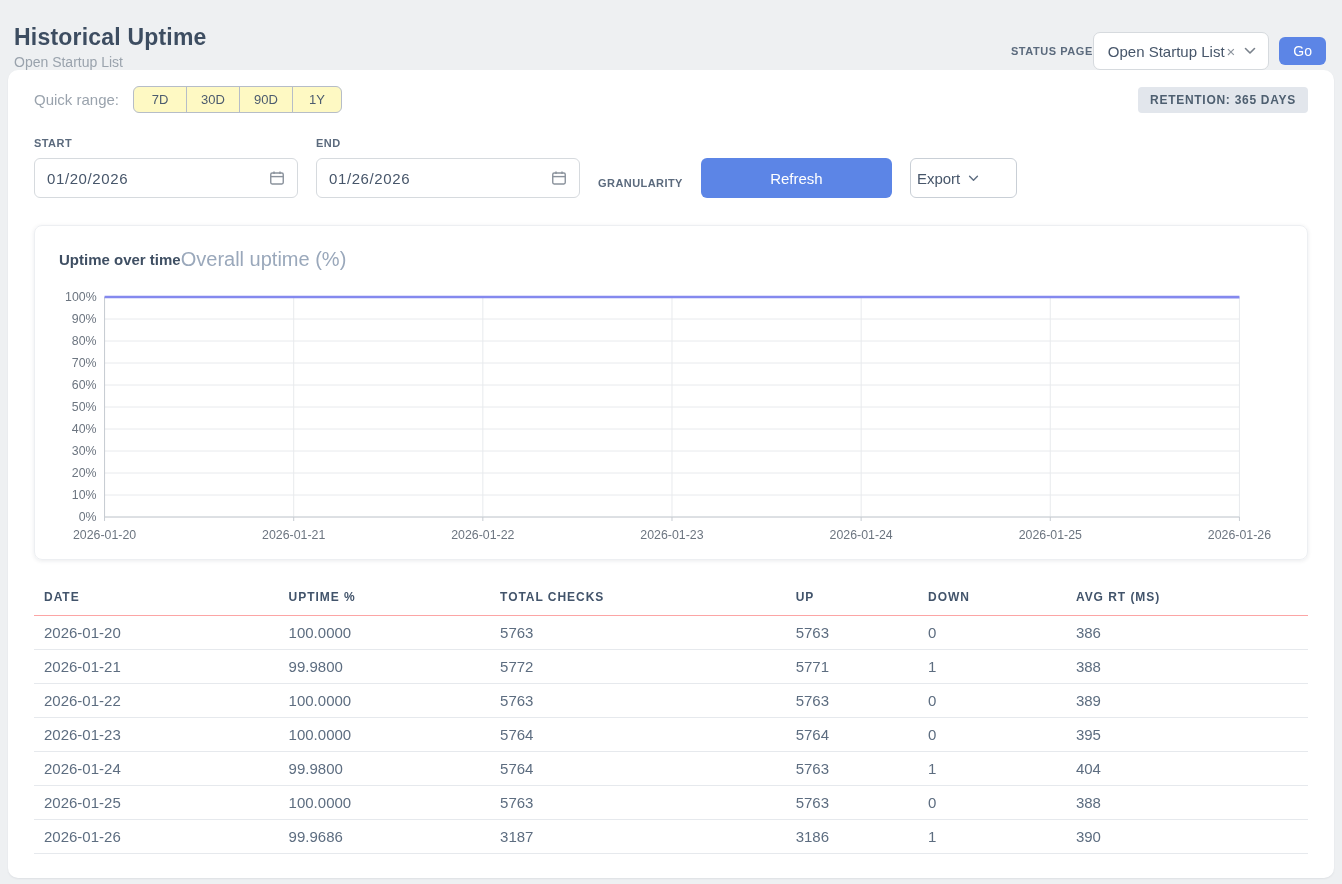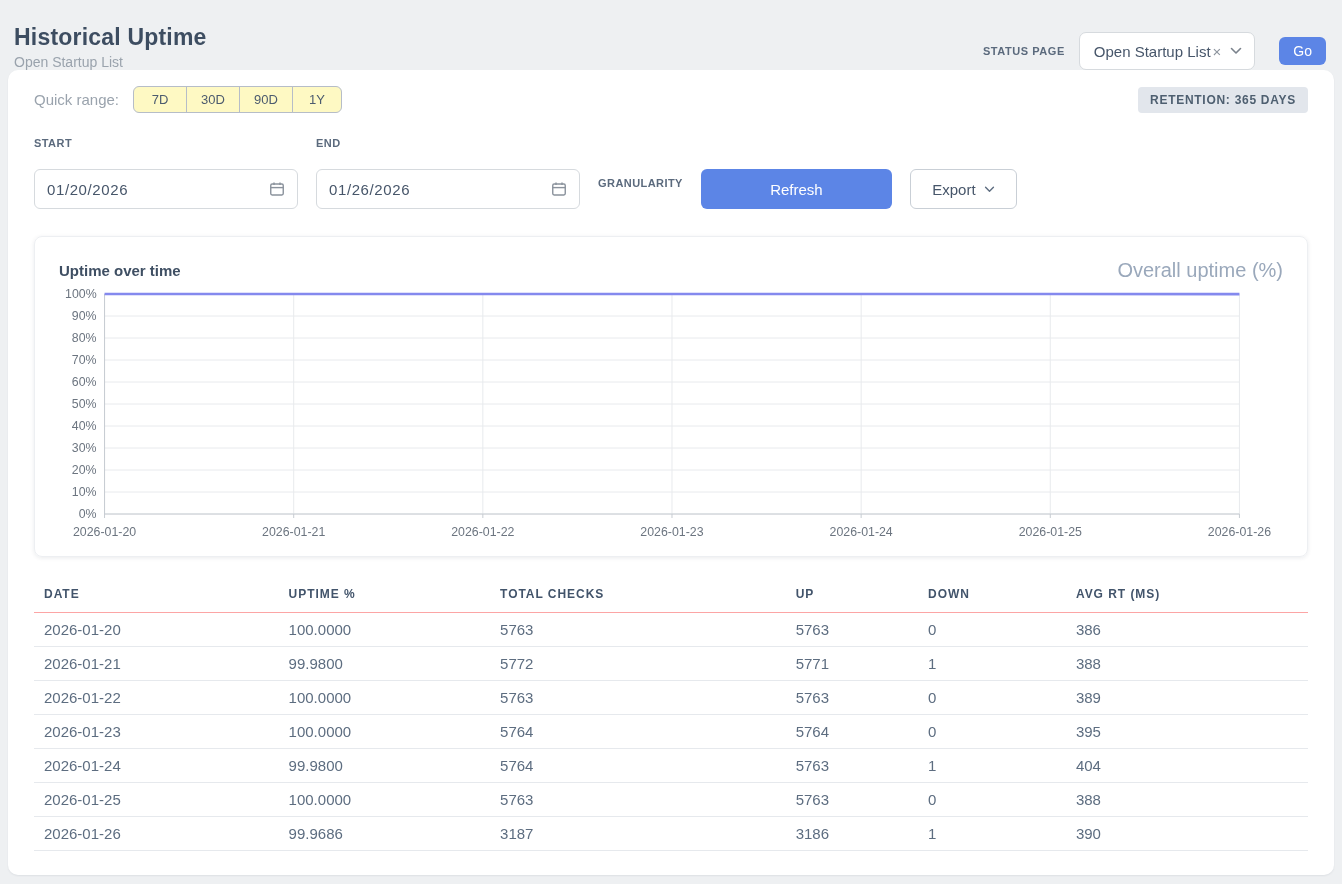--- a/index.html
+++ b/index.html
@@ -7,45 +7,45 @@
   body {
     width:1342px; height:884px;
     background:#eef0f2;
     font-family:"Liberation Sans", sans-serif;
     color:#47566a;
   }
   
   .header { display:flex; justify-content:space-between; align-items:flex-end; padding:24px 16px 0 14px; height:70px; }
   .page-title { font-size:23px; font-weight:700; color:#3d4d61; margin:0; letter-spacing:.2px; }
   .page-subtitle { font-size:14px; color:#9aa3ad; margin-top:3px; }
-  .header-right { display:flex; align-items:center; gap:14px; margin-top:8px; }
+  .header-right { display:flex; align-items:center; margin-top:8px; }
   .status-label { font-size:11px; font-weight:600; color:#5b6a7d; letter-spacing:.05em; }
   .status-select { display:flex; align-items:center; background:#fff; border:1px solid #d6dade; border-radius:7px; height:38px; padding:0 12px 0 14px; font-size:15px; color:#47566a; cursor:pointer; }
   .status-select .clear-x { color:#8d949e; font-size:15px; margin-left:2px; }
   .status-select svg { margin-left:9px; }
   .go-btn { background:#5c85e6; color:#fff; border:none; border-radius:6px; font-size:14px; padding:6px 14px; margin-left:10px; cursor:pointer; font-family:inherit; }
   
   .panel { background:#fff; margin:0 8px 8px; border-radius:10px; box-shadow:0 1px 2px rgba(20,30,50,.07); padding:16px 26px 24px; }
   .quickrow { display:flex; align-items:center; }
   .quick-label { color:#9aa3ad; font-size:15px; margin-right:14px; }
   .seg { display:inline-flex; }
   .seg button { border:1px solid #b6bdc8; background:#fef9c3; color:#4c5b6e; font-size:13px; padding:5px 0; width:54px; margin-left:-1px; cursor:pointer; font-family:inherit; }
   .seg button:first-child { border-radius:6px 0 0 6px; margin-left:0; }
   .seg button:last-child { border-radius:0 6px 6px 0; width:50px; }
   .retention-badge { margin-left:auto; background:#e2e6ec; color:#4e5f70; font-size:12px; font-weight:600; letter-spacing:.06em; padding:6px 12px; border-radius:4px; }
   .controls { display:flex; margin-top:24px; gap:18px; align-items:flex-end; }
   .field { display:flex; flex-direction:column; }
-  .field-label { font-size:11px; font-weight:600; color:#5b6a7d; letter-spacing:.04em; margin-bottom:20px; }
+  .field-label { font-size:11px; font-weight:600; color:#5b6a7d; letter-spacing:.04em; margin-bottom:9px; }
   .input { width:264px; height:40px; background:#fff; border:1px solid #d6dade; border-radius:6px; display:flex; align-items:center; justify-content:space-between; padding:0 12px; font-size:15px; color:#47566a; cursor:pointer; }
   .date-text { letter-spacing:.04em; }
   .refresh-btn { width:191px; height:40px; background:#5c85e6; color:#fff; border:none; border-radius:6px; font-size:15px; cursor:pointer; font-family:inherit; }
-  .export-btn { width:107px; height:40px; background:#fff; border:1px solid #c9cfd6; border-radius:6px; font-size:15px; color:#47566a; display:flex; align-items:center; justify-content:center; gap:8px; cursor:pointer; font-family:inherit; }
+  .export-btn { width:107px; height:40px; background:#fff; border:1px solid #c9cfd6; border-radius:6px; font-size:15px; color:#47566a; display:flex; align-items:center; justify-content:flex-start; gap:8px; cursor:pointer; font-family:inherit; }
   
   .chart-card { margin-top:27px; border:1px solid #edeff2; border-radius:8px; box-shadow:0 1px 4px rgba(25,35,55,.09); padding:22px 24px 14px; }
-  .chart-head { display:flex; justify-content:space-between; align-items:center; }
+  .chart-head { display:flex; align-items:center; margin-bottom:14px; }
   .chart-title { font-size:15px; font-weight:700; color:#3f4f63; }
   .chart-right-label { font-size:20px; color:#9aa8bb; }
   svg.chart { width:100%; height:260px; display:block; }
   svg.chart text { font-family:"Liberation Sans", sans-serif; font-size:12.5px; fill:#6c7580; }
   
   .table-wrap { margin-top:22px; }
   table { width:100%; border-collapse:collapse; table-layout:fixed; }
   th { text-align:left; font-size:12px; font-weight:700; letter-spacing:.08em; color:#42546b; padding:8px 10px 11px; border-bottom:1px solid #fca5a5; }
   td { font-size:15px; color:#5d6d80; padding:8px 10px; border-bottom:1px solid #e6e9ed; }
   th:nth-child(1), td:nth-child(1) { width:19.2%; }

